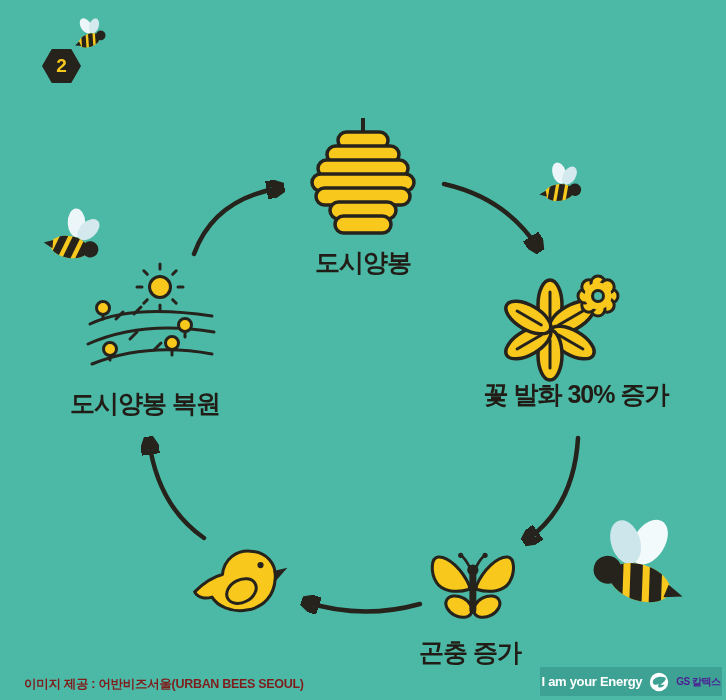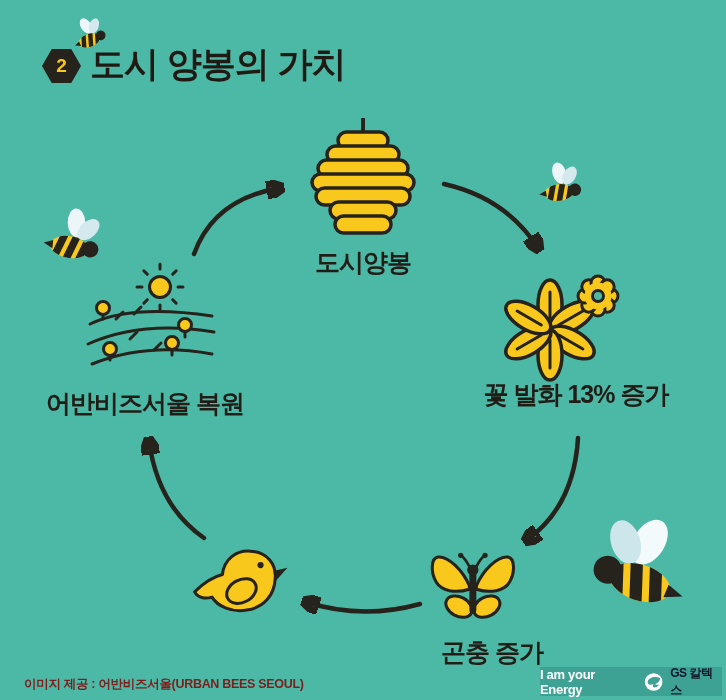--- a/index.html
+++ b/index.html
@@ -30,32 +30,31 @@
   .credit {
     position:absolute; left:24px; top:676px; font-size:12.5px; font-weight:600;
     color:#7f1d1d; letter-spacing:-0.3px;
   }
   .gsbadge {
     position:absolute; left:540px; top:667px; width:182px; height:29px;
     background:#3da294; border-radius:1px;
     display:flex; align-items:center; justify-content:center; gap:7px;
   }
   .gsbadge .slogan { color:#ffffff; font-size:13px; font-weight:800; letter-spacing:-0.3px; }
-  .gsbadge .brand  { color:#0f172a; font-size:12px; font-weight:800; letter-spacing:-0.5px; }
+  .gsbadge .brand  { color:#4c1d95; font-size:10px; font-weight:800; letter-spacing:-0.5px; }
   .beemirror { transform:scaleX(-1) rotate(-6deg); }
 </style>
 </head>
 <body>
 
 <div class="stage">
 
   <div class="hexbadge">
     <span>2</span>
   </div>
-  <div class="title">도시 양봉의 가치</div>
 
   <svg class="icon" style="left:70px;top:15px;transform:rotate(-6deg)" width="40" height="37" viewBox="0 0 100 92">
     <ellipse cx="42" cy="26" rx="13" ry="21" fill="#ecf6f8" transform="rotate(-26 42 26)"></ellipse>
     <ellipse cx="62" cy="28" rx="12" ry="19" fill="#d3e9ed" transform="rotate(24 62 28)"></ellipse>
     <g transform="rotate(-14 50 60)">
       <clipPath id="bc1">
           <ellipse cx="46" cy="62" rx="28" ry="16"></ellipse>
         </clipPath>
       <ellipse cx="46" cy="62" rx="28" ry="16" fill="#f8c81c"></ellipse>
       <g clip-path="url(#bc1)" fill="#26221c">
@@ -120,39 +119,39 @@
       <circle cx="100" cy="41" r="7"></circle>
       <circle cx="90.8" cy="37.2" r="7"></circle>
       <circle cx="87" cy="28" r="7"></circle>
       <circle cx="90.8" cy="18.8" r="7"></circle>
       <circle cx="100" cy="15" r="7"></circle>
       <circle cx="109.2" cy="18.8" r="7"></circle>
     </g>
     <circle cx="100" cy="28" r="13.5" fill="#f8c81c"></circle>
     <circle cx="100" cy="28" r="5.5" fill="#4cb9a6" stroke="#26221c" stroke-width="3"></circle>
   </svg>
-  <div class="lbl" style="left:458px;top:378px;width:236px">꽃 발화 13% 증가</div>
+  <div class="lbl" style="left:458px;top:378px;width:236px">꽃 발화 30% 증가</div>
 
   <svg class="icon" style="left:424px;top:544px" width="96" height="87" viewBox="0 0 110 100">
     <g fill="#f8c81c" stroke="#26221c" stroke-width="3.5" stroke-linejoin="round">
       <path d="M52 48 C44 30 28 14 16 15 C8 16 7 32 14 44 C20 54 36 57 52 52 Z"></path>
       <path d="M60 48 C68 30 84 14 96 15 C104 16 105 32 98 44 C92 54 76 57 60 52 Z"></path>
       <ellipse cx="40" cy="72" rx="16" ry="11" transform="rotate(28 40 72)"></ellipse>
       <ellipse cx="72" cy="72" rx="16" ry="11" transform="rotate(-28 72 72)"></ellipse>
     </g>
     <g stroke="#26221c" stroke-width="3" fill="none" stroke-linecap="round">
       <path d="M52 26 Q47 16 42 13"></path>
       <path d="M60 26 Q65 16 70 13"></path>
     </g>
     <circle cx="42" cy="13" r="3" fill="#26221c"></circle>
     <circle cx="70" cy="13" r="3" fill="#26221c"></circle>
     <circle cx="56" cy="30" r="6.5" fill="#26221c"></circle>
     <rect x="52" y="32" width="8" height="48" rx="4" fill="#26221c"></rect>
   </svg>
-  <div class="lbl" style="left:394px;top:636px;width:196px">곤충 증가</div>
+  <div class="lbl" style="left:372px;top:636px;width:196px">곤충 증가</div>
 
   <svg class="icon" style="left:186px;top:538px" width="104" height="87" viewBox="0 0 120 100">
     <path d="M10 62 C22 50 34 44 42 42 C44 24 58 14 74 15 C94 16 104 30 103 46 C102 66 90 80 70 83 C52 86 36 78 30 68 C24 70 14 70 10 62 Z" fill="#f8c81c" stroke="#26221c" stroke-width="3.5" stroke-linejoin="round"></path>
     <path d="M101 38 L117 34 L103 50 Z" fill="#26221c"></path>
     <circle cx="86" cy="31" r="3.6" fill="#26221c"></circle>
     <ellipse cx="64" cy="61" rx="18" ry="13" transform="rotate(-28 64 61)" fill="none" stroke="#26221c" stroke-width="3.5"></ellipse>
   </svg>
 
   <svg class="icon" style="left:82px;top:262px" width="140" height="122" viewBox="0 0 140 122">
 
@@ -182,21 +181,21 @@
       <line x1="28" y1="98" x2="28" y2="91"></line>
     </g>
 
     <g fill="#f8c81c" stroke="#26221c" stroke-width="3">
       <circle cx="21" cy="46" r="6.5"></circle>
       <circle cx="103" cy="63" r="6.5"></circle>
       <circle cx="90" cy="81" r="6.5"></circle>
       <circle cx="28" cy="87" r="6.5"></circle>
     </g>
   </svg>
-  <div class="lbl" style="left:45px;top:387px;width:200px">어반비즈서울 복원</div>
+  <div class="lbl" style="left:45px;top:387px;width:200px">도시양봉 복원</div>
 
   <svg class="icon" style="left:536px;top:160px;transform:rotate(8deg)" width="52" height="48" viewBox="0 0 100 92">
     <ellipse cx="42" cy="26" rx="13" ry="21" fill="#ecf6f8" transform="rotate(-26 42 26)"></ellipse>
     <ellipse cx="62" cy="28" rx="12" ry="19" fill="#d3e9ed" transform="rotate(24 62 28)"></ellipse>
     <g transform="rotate(-14 50 60)">
       <clipPath id="bc2">
           <ellipse cx="46" cy="62" rx="28" ry="16"></ellipse>
         </clipPath>
       <ellipse cx="46" cy="62" rx="28" ry="16" fill="#f8c81c"></ellipse>
       <g clip-path="url(#bc2)" fill="#26221c">

